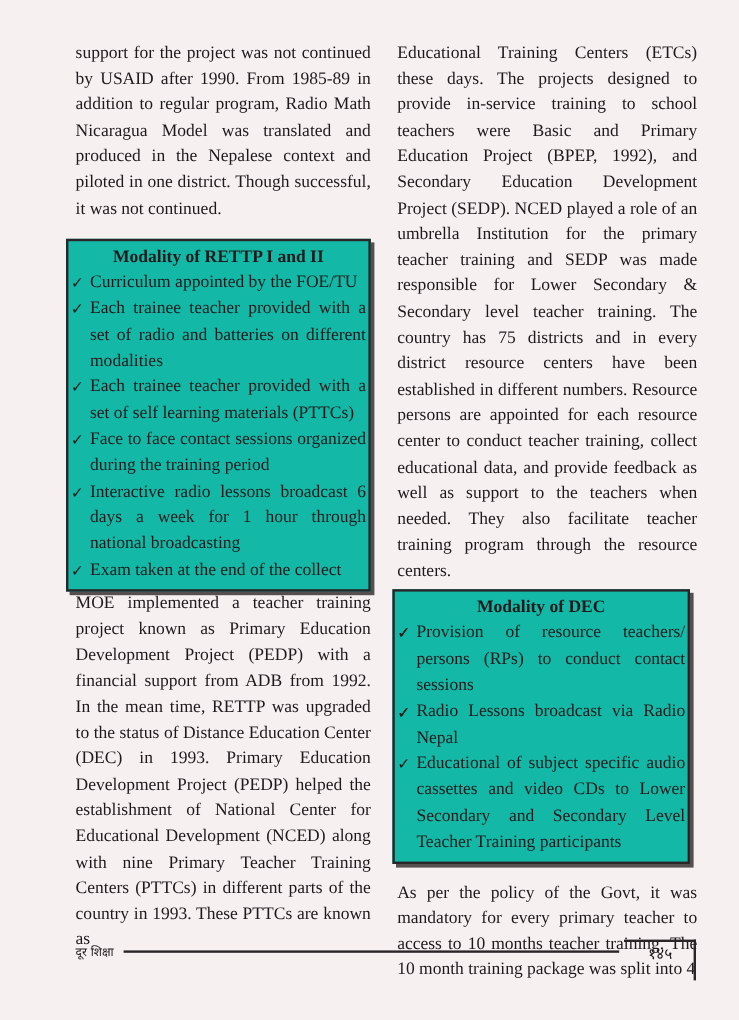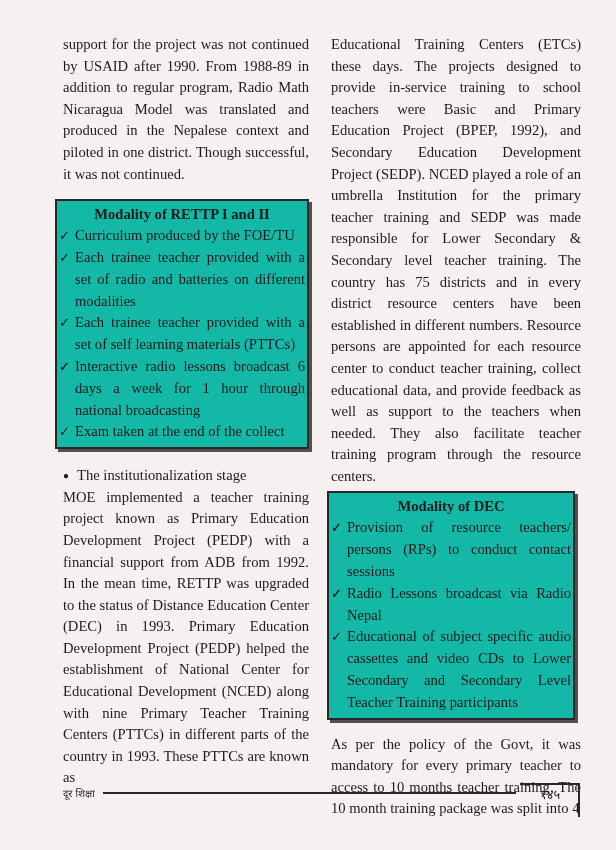--- a/index.html
+++ b/index.html
@@ -50,35 +50,34 @@
     position: absolute; left: 540px; top: 785px; font-size: 13px;
     font-family: Liberation Sans, sans-serif;
   }
 </style>
 </head>
 <body>
 
 <div class="page">
 
   <div class="col col-left">
-    <p class="para">support for the project was not continued by USAID after 1990. From 1988-89 in addition to regular program, Radio Math Nicaragua Model was translated and produced in the Nepalese context and piloted in one district. Though successful, it was not continued.</p>
+    <p class="para">support for the project was not continued by USAID after 1990. From 1985-89 in addition to regular program, Radio Math Nicaragua Model was translated and produced in the Nepalese context and piloted in one district. Though successful, it was not continued.</p>
 
     <div class="box box-left">
       <p class="box-title">Modality of RETTP I and II</p>
       <ul>
-        <li><span class="check">✓</span><span>Curriculum produced by the FOE/TU</span></li>
+        <li><span class="check">✓</span><span>Curriculum appointed by the FOE/TU</span></li>
         <li><span class="check">✓</span><span>Each trainee teacher provided with a set of radio and batteries on different modalities</span></li>
         <li><span class="check">✓</span><span>Each trainee teacher provided with a set of self learning materials (PTTCs)</span></li>
-        <li><span class="check">✓</span></li>
+        <li><span class="check">✓</span><span>Face to face contact sessions organized during the training period</span></li>
         <li><span class="check">✓</span><span>Interactive radio lessons broadcast 6 days a week for 1 hour through national broadcasting</span></li>
         <li><span class="check">✓</span><span>Exam taken at the end of the collect</span></li>
       </ul>
     </div>
 
-    <p class="para bullet-heading"><span class="bullet-dot">●</span><span>The institutionalization stage</span></p>
     <p class="para">MOE implemented a teacher training project known as Primary Education Development Project (PEDP) with a financial support from ADB from 1992. In the mean time, RETTP was upgraded to the status of Distance Education Center (DEC) in 1993. Primary Education Development Project (PEDP) helped the establishment of National Center for Educational Development (NCED) along with nine Primary Teacher Training Centers (PTTCs) in different parts of the country in 1993. These PTTCs are known as</p>
   </div>
 
   <div class="col col-right">
     <p class="para">Educational Training Centers (ETCs) these days. The projects designed to provide in-service training to school teachers were Basic and Primary Education Project (BPEP, 1992), and Secondary Education Development Project (SEDP). NCED played a role of an umbrella Institution for the primary teacher training and SEDP was made responsible for Lower Secondary &amp; Secondary level teacher training. The country has 75 districts and in every district resource centers have been established in different numbers. Resource persons are appointed for each resource center to conduct teacher training, collect educational data, and provide feedback as well as support to the teachers when needed. They also facilitate teacher training program through the resource centers.</p>
 
     <div class="box box-right">
       <p class="box-title">Modality of DEC</p>
       <ul>
         <li><span class="check">✓</span></li>

